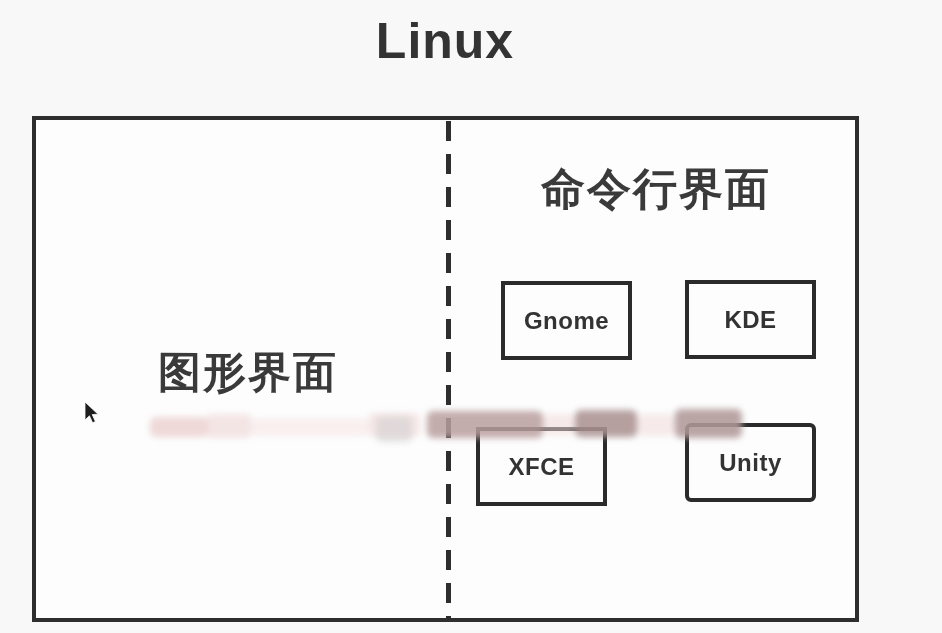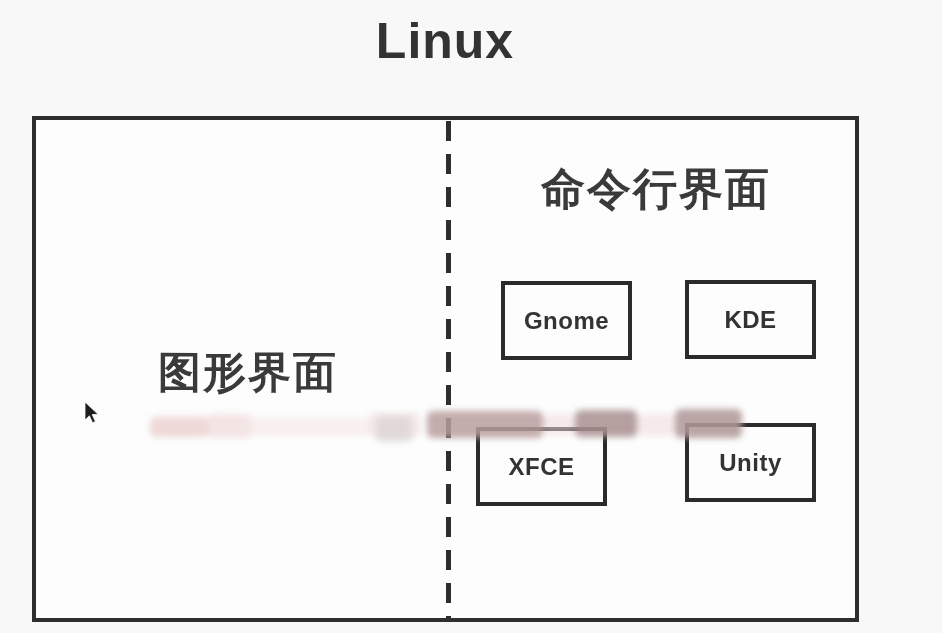--- a/index.html
+++ b/index.html
@@ -83,21 +83,21 @@
     align-items: center;
     justify-content: center;
     font-size: 24px;
     font-weight: 700;
     color: #333333;
     letter-spacing: 0.5px;
   }
   .de-gnome { left: 501px; top: 281px; }
   .de-kde   { left: 685px; top: 280px; }
   .de-xfce  { left: 476px; top: 427px; }
-  .de-unity { left: 685px; top: 423px; }
+  .de-unity { left: 685px; top: 423px; border-radius: 6px; }
 
   
   .smear {
     position: absolute;
     left: 0;
     top: 0;
     width: 942px;
     height: 633px;
     filter: blur(3px);
     pointer-events: none;

